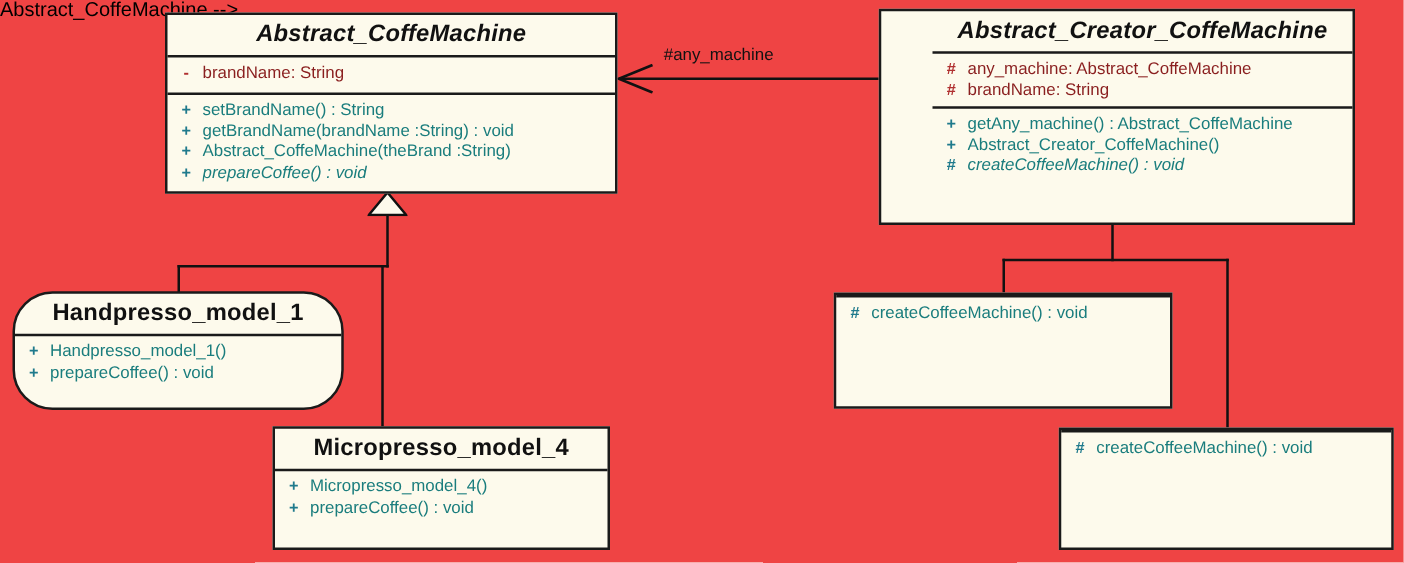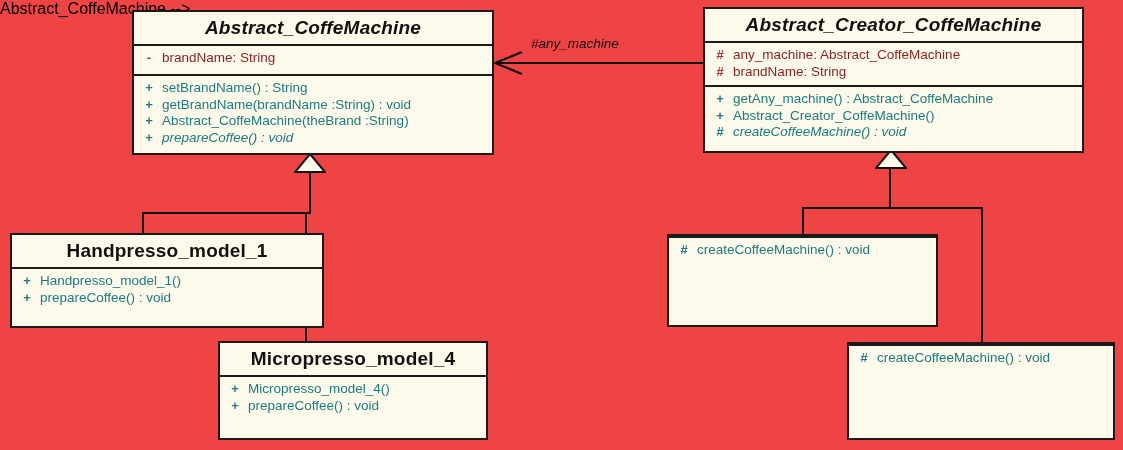--- a/index.html
+++ b/index.html
@@ -110,21 +110,21 @@
 
   
 
    Abstract_CoffeMachine --&gt;
   <div class="line h" style="left:495px; top:62px; width:208px;"></div>
   <div class="arrow-open" style="left:493px; top:51px;">
     <svg width="30" height="24" viewBox="0 0 30 24">
       <polyline points="29,1 2,12 29,23" fill="none" stroke="#111111" stroke-width="2.2"></polyline>
     </svg>
   </div>
-  <div class="assoc-label" style="left:531px; top:36px;font-style:italic;">#any_machine</div>
+  <div class="assoc-label" style="left:531px; top:36px;">#any_machine</div>
 
   
   <div class="line v" style="left:309px; top:170px; height:44px;"></div>
   <div class="line h" style="left:142px; top:212px; width:169px;"></div>
   <div class="line v" style="left:142px; top:212px; height:22px;"></div>
   <div class="line v" style="left:305px; top:212px; height:130px;"></div>
   <div class="tri" style="left:294px; top:153px;">
     <svg width="32" height="20" viewBox="0 0 32 20">
       <polygon points="16,1 31,19 1,19" fill="#fdfaec" stroke="#111111" stroke-width="2"></polygon>
     </svg>
@@ -166,21 +166,21 @@
         <span class="uml-text">Abstract_CoffeMachine(theBrand :String)</span>
       </div>
       <div class="uml-row oper abstract-op">
         <span class="uml-vis">+</span>
         <span class="uml-text">prepareCoffee() : void</span>
       </div>
     </div>
   </div>
 
   
-  <div class="uml-class" style="left:703px; top:7px; width:381px; height:146px;">
+  <div class="uml-class" style="left:703px; top:7px; width:381px; height:173px;padding-left:41px;">
     <div class="uml-title abstract">Abstract_Creator_CoffeMachine</div>
     <div class="uml-compartment" style="height:44px;">
       <div class="uml-row attr">
         <span class="uml-vis">#</span>
         <span class="uml-text">any_machine:  Abstract_CoffeMachine</span>
       </div>
       <div class="uml-row attr">
         <span class="uml-vis">#</span>
         <span class="uml-text">brandName:  String</span>
       </div>
@@ -195,21 +195,21 @@
         <span class="uml-text">Abstract_Creator_CoffeMachine()</span>
       </div>
       <div class="uml-row oper abstract-op">
         <span class="uml-vis">#</span>
         <span class="uml-text">createCoffeeMachine() : void</span>
       </div>
     </div>
   </div>
 
   
-  <div class="uml-class" style="left:10px; top:233px; width:314px; height:95px;">
+  <div class="uml-class" style="left:10px; top:233px; width:265px; height:95px;border-radius:32px;">
     <div class="uml-title">Handpresso_model_1</div>
     <div class="uml-compartment" style="height:64px;">
       <div class="uml-row oper">
         <span class="uml-vis">+</span>
         <span class="uml-text">Handpresso_model_1()</span>
       </div>
       <div class="uml-row oper">
         <span class="uml-vis">+</span>
         <span class="uml-text">prepareCoffee() : void</span>
       </div>

